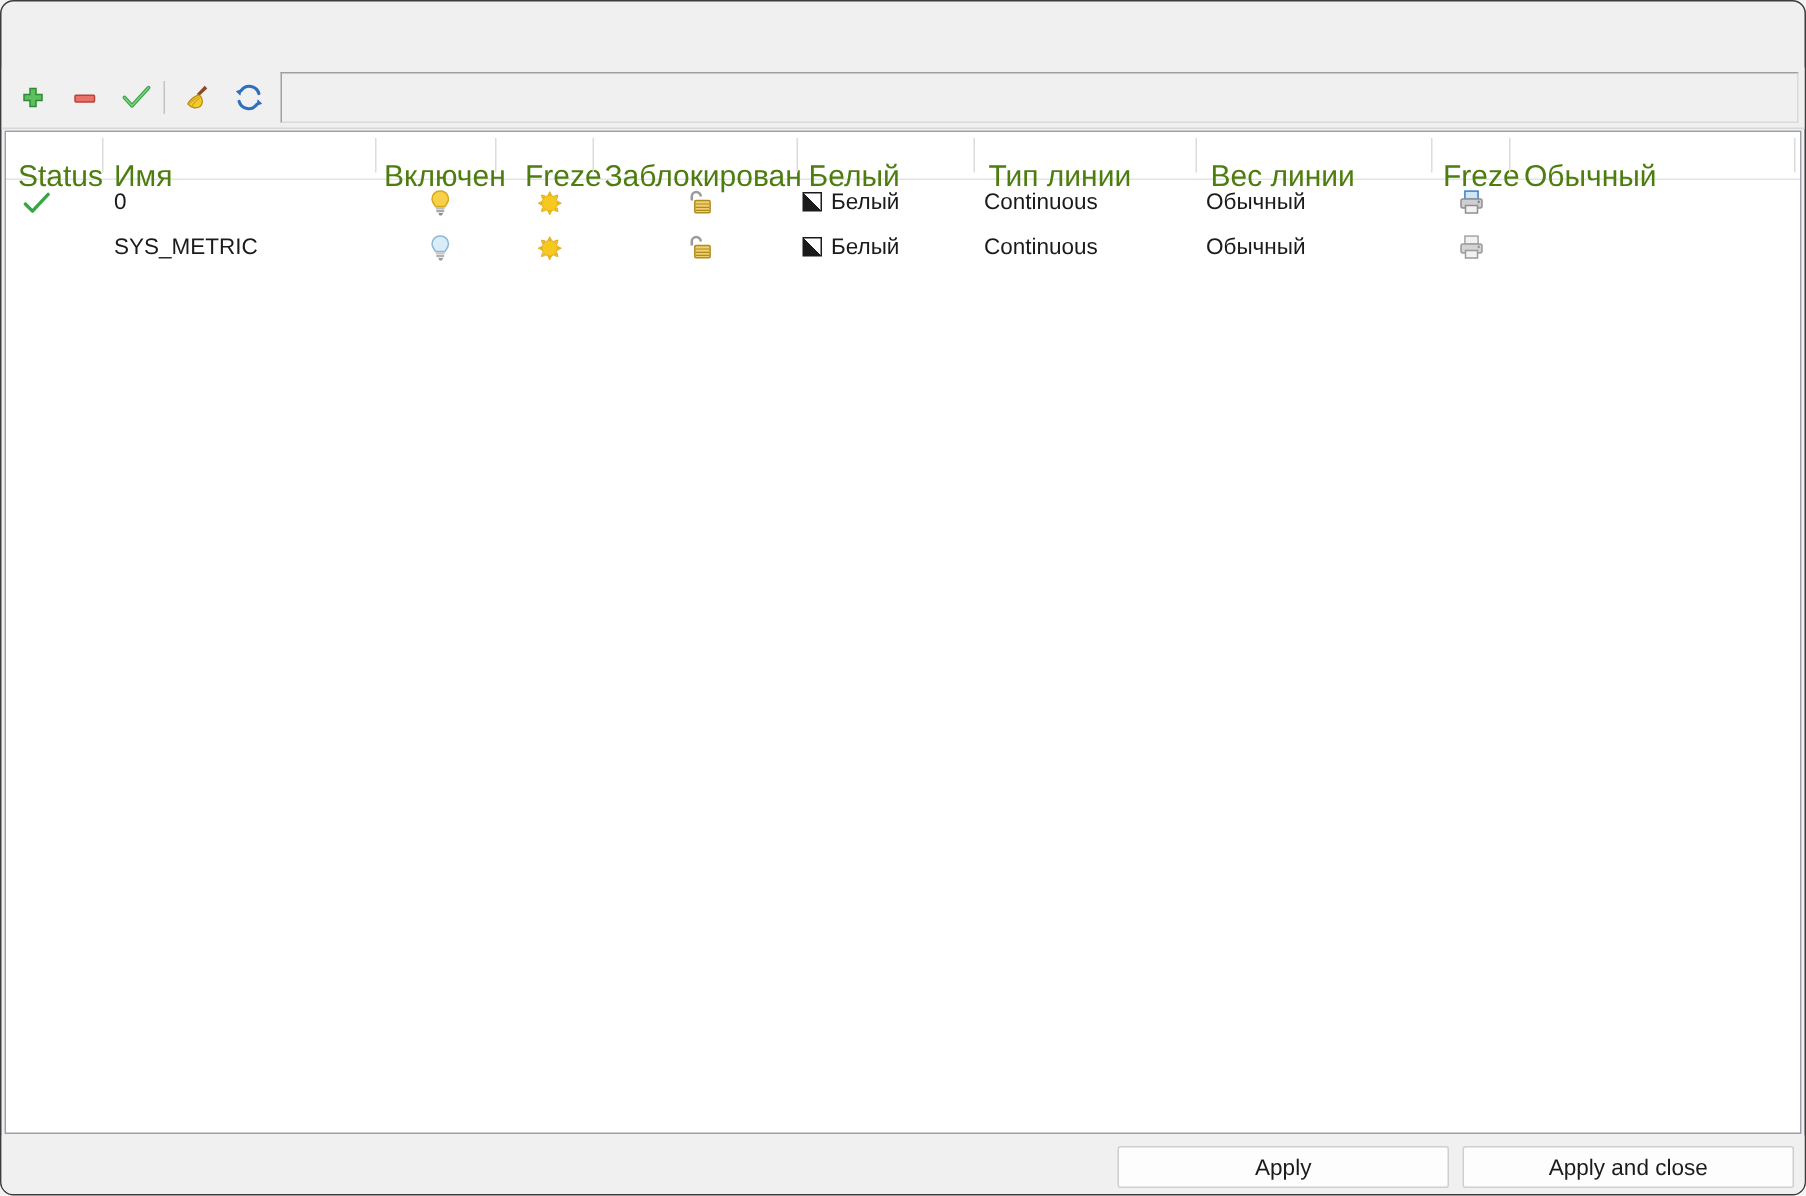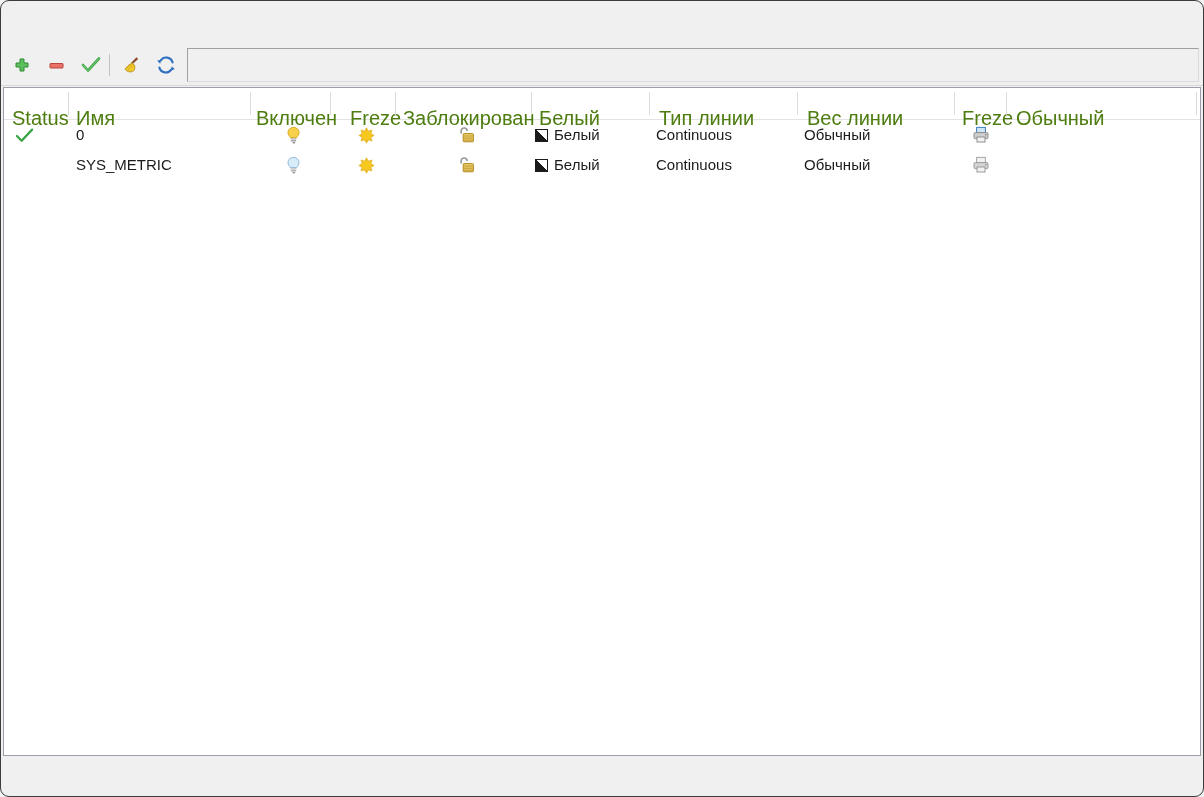--- a/index.html
+++ b/index.html
@@ -423,14 +423,18 @@
           <rect x="5.0" y="11.0" width="8.0" height="5.0" fill="#f2f2f2" stroke="#9a9a9a" stroke-width="1"></rect>
           <circle cx="13.8" cy="8.6" r="0.9" fill="#9a9a9a"></circle>
         </svg>
       </div>
 
       <div class="cell" style="left:1012px;"></div>
     </div>
 
   </div>
 
+  <div id="footer">
+    <div class="btn" id="btn-apply">Apply</div>
+    <div class="btn" id="btn-apply-close">Apply and close</div>
+  </div>
 
 </div>
 
 </body></html>

